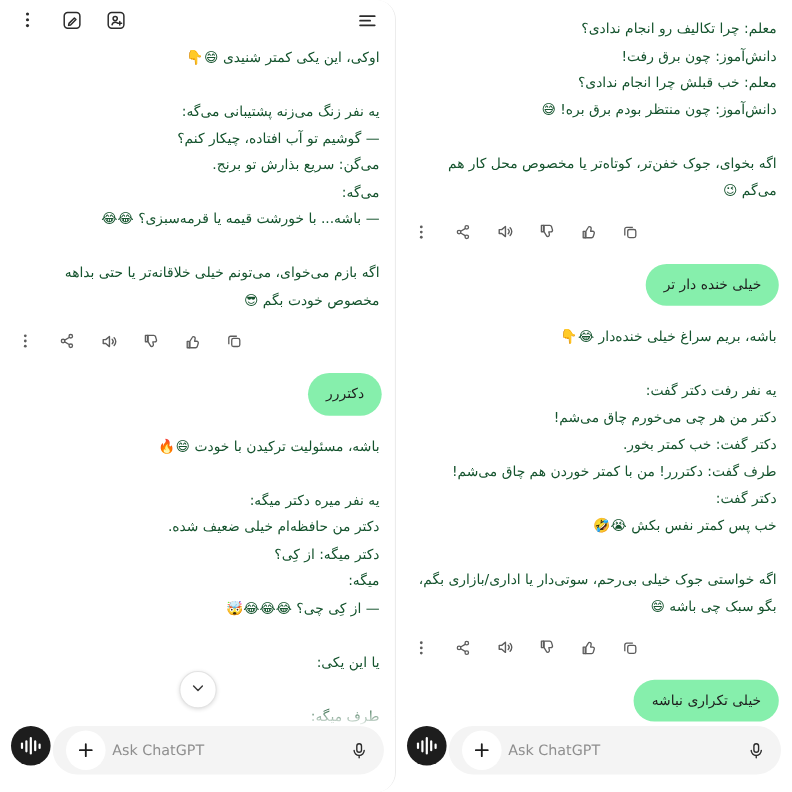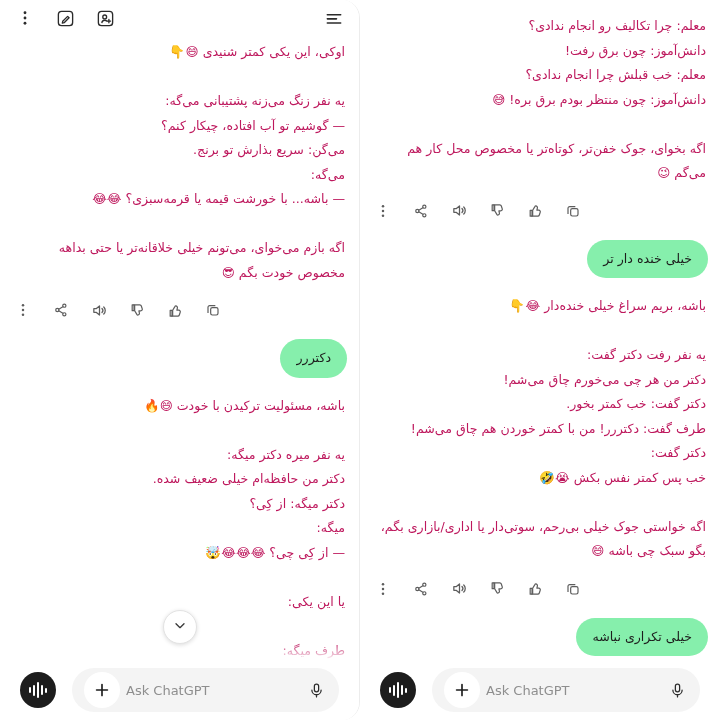--- a/index.html
+++ b/index.html
@@ -52,21 +52,21 @@
     top: 36px; left: 0; right: 0; bottom: 60px;
     padding: 4px 12px 10px 12px;
     direction: rtl;
     text-align: right;
   }
   .pane.right .chat { top: 0; }
 
   .msg {
     font-size: 12.6px;
     line-height: 1.95;
-    color: #be185d;
+    color: #14532d;
     margin: 0 0 14px 0;
     white-space: pre-wrap;
     word-wrap: break-word;
   }
   .msg.assistant { padding: 0 2px; }
 
   .bubble {
     display: inline-block;
     background: #86efac;
     border-radius: 20px;
@@ -112,23 +112,23 @@
     z-index: 6;
   }
 
   
   .composer {
     position: absolute;
     left: 0; right: 0; bottom: 0;
     height: 60px;
     background: #ffffff;
     display: flex;
-    align-items: center;
-    padding: 0 20px;
-    gap: 16px;
+    align-items: flex-start;
+    padding: 0 10px;
+    gap: 2px;
     z-index: 7;
   }
   .composer .pill {
     flex: 1;
     height: 44px;
     border-radius: 24px;
     background: #f4f4f4;
     display: flex;
     align-items: center;
     justify-content: space-between;

